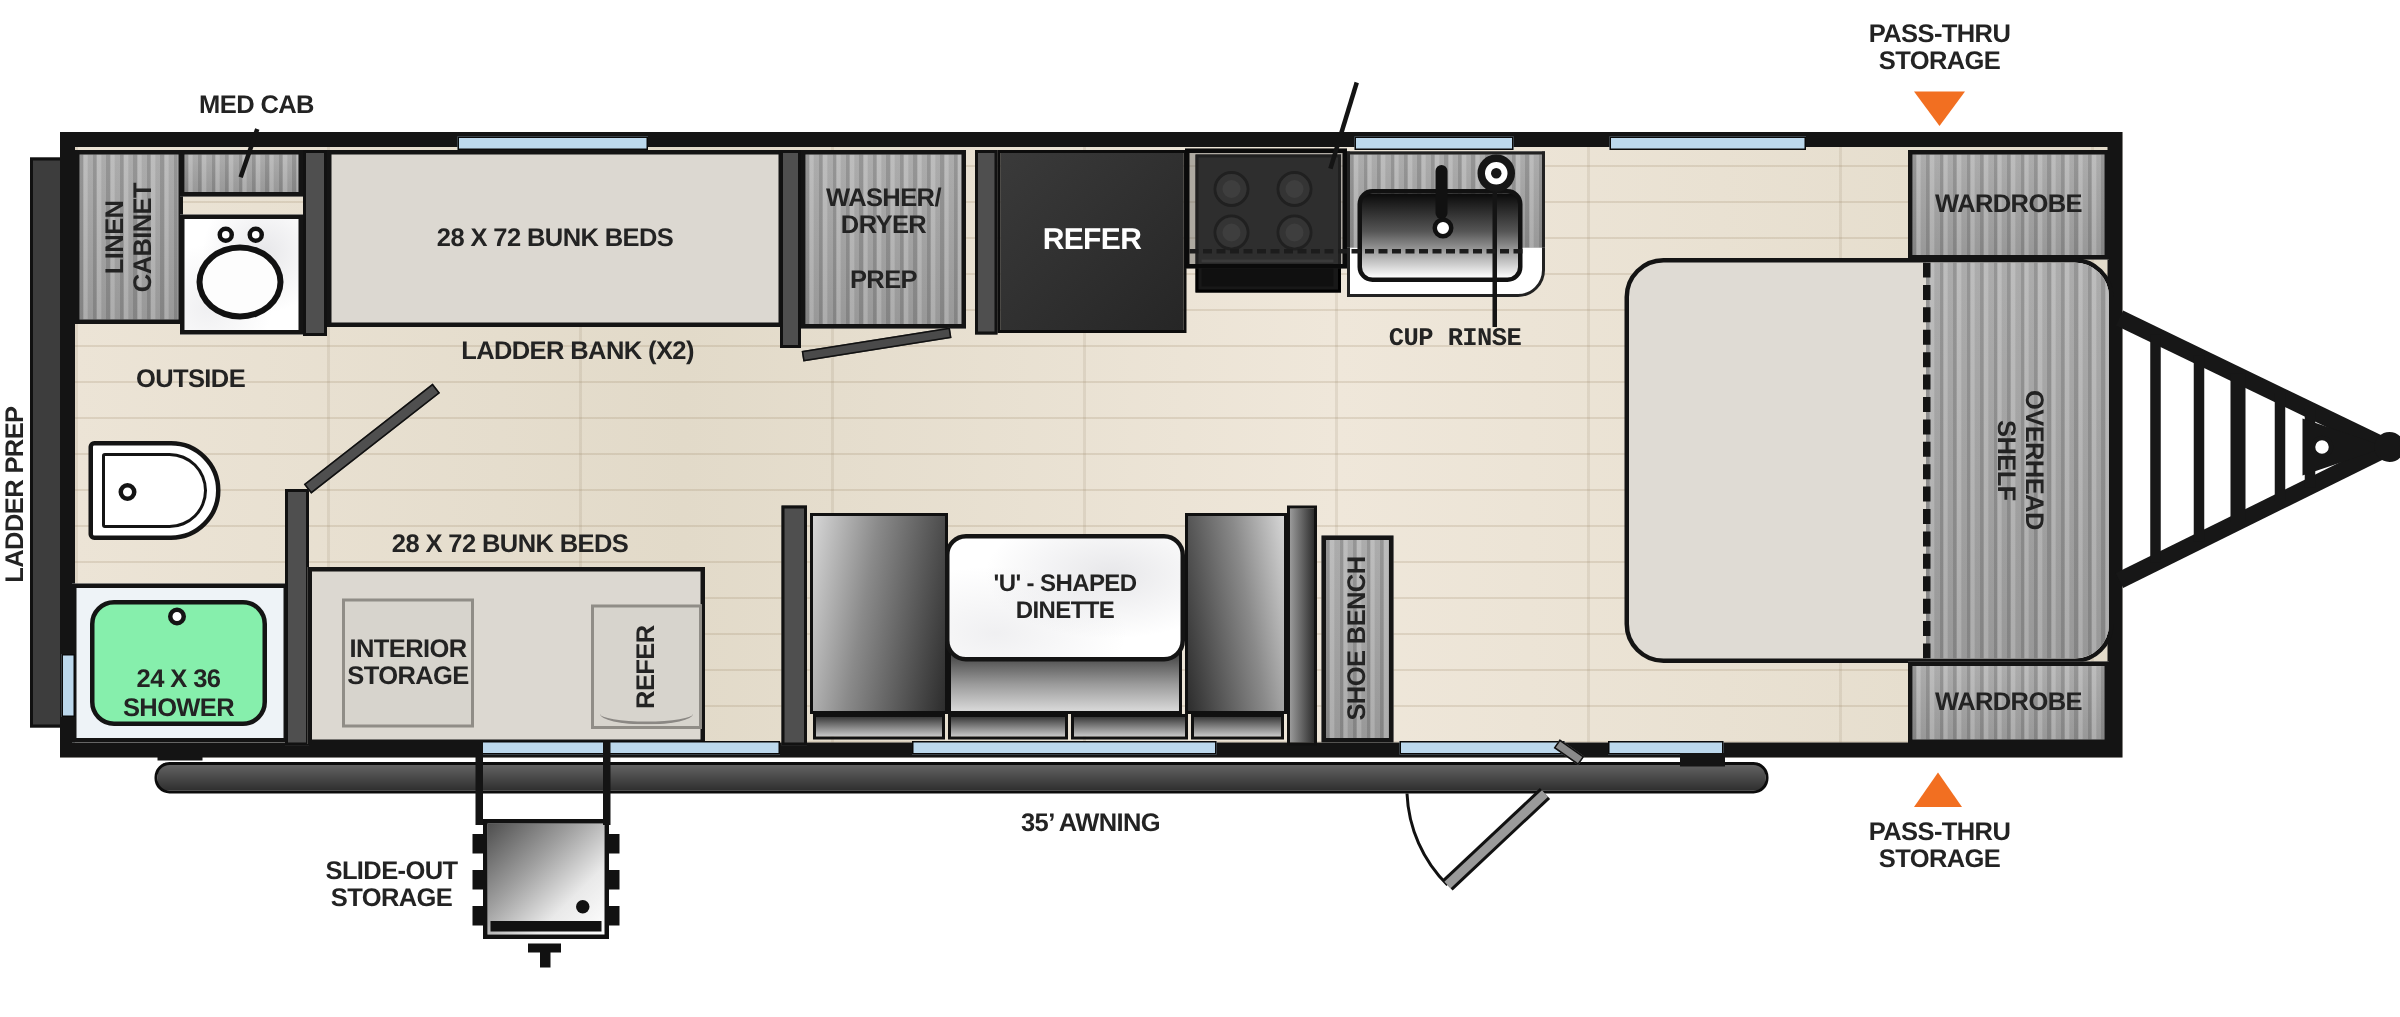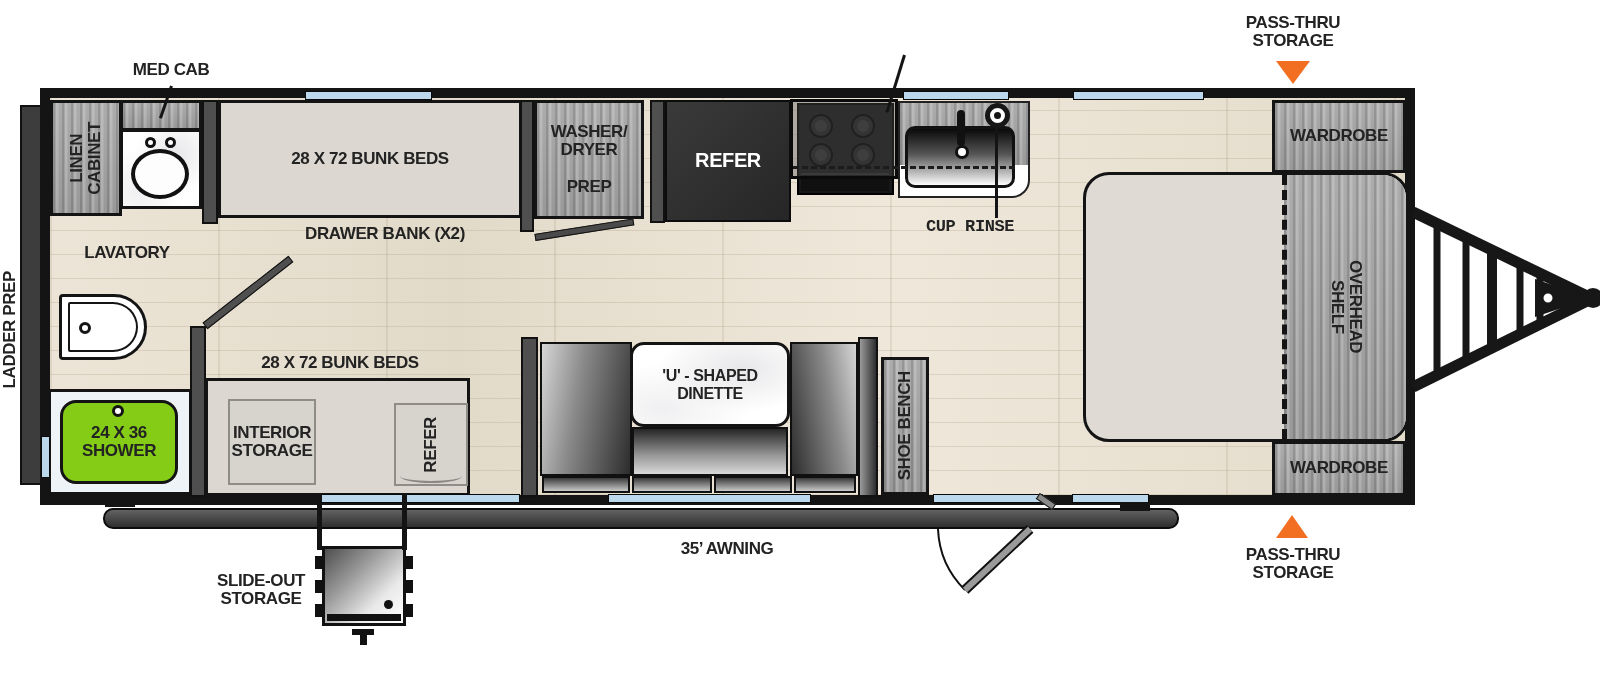--- a/index.html
+++ b/index.html
@@ -20,21 +20,21 @@
   .bdr{border:3px solid #141414;}
   .lightbox{background:#dcd8d1;border:3px solid #141414;}
   .stub{background:#4f4f4f;border:2px solid #111;}
   .win{background:#bcd8ec;border:1px solid #0a0a0a;z-index:6;}
   .floor{background-color:#e8e0d1;
     background-image:repeating-linear-gradient(0deg,rgba(150,128,95,.20) 0 1px,rgba(0,0,0,0) 1px 24px),
                      repeating-linear-gradient(90deg,rgba(120,100,70,.12) 0 2px,rgba(0,0,0,0) 2px 168px),
                      linear-gradient(90deg,#ece4d6,#e2dac9 30%,#efe7da 62%,#e3dbca);}
   .marble{background-color:#ffffff;
     background-image:radial-gradient(ellipse at 70% 30%,rgba(160,160,170,.25),rgba(0,0,0,0) 55%),
-                     radial-gradient(ellipse at 20% 80%,rgba(170,170,180,.18),rgba(0,0,0,0) 50%);}
+                     radial-gradient(ellipse at 20% 80%,rgba(170,170,180,.18),rgba(0,0,0,0) 50%);margin-top:14px;}
   .benchLR-l{background:linear-gradient(100deg,#d6d6d6 0%,#8a8a8a 40%,#2d2d2d 100%);border:2px solid #101010;}
   .benchLR-r{background:linear-gradient(260deg,#d6d6d6 0%,#8a8a8a 40%,#2d2d2d 100%);border:2px solid #101010;}
   .benchTB{background:linear-gradient(180deg,#262626 0%,#9a9a9a 60%,#d9d9d9 100%);border:2px solid #101010;}
   .cush{background:linear-gradient(180deg,#3a3a3a,#c9c9c9);border:2px solid #101010;}
   .tri{width:0;height:0;position:absolute;}
 </style>
 </head>
 <body>
 
 <div id="canvas">
@@ -76,21 +76,21 @@
     <div class="abs" style="left:8px;top:17px;width:58px;height:50px;border-radius:50%;border:4px solid #111;background:#fdfdfd;"></div>
   </div>
   <div class="abs stub" style="left:202px;top:100px;width:16px;height:124px;"></div>
 
   <div class="abs" style="left:59px;top:294px;width:88px;height:66px;background:#fff;border:3px solid #141414;border-radius:4px 34px 34px 4px;">
     <div class="abs" style="left:6px;top:5px;right:6px;bottom:5px;border:2px solid #141414;border-radius:2px 26px 26px 2px;"></div>
     <div class="abs" style="left:17px;top:25px;width:12px;height:12px;border-radius:50%;border:3px solid #141414;background:#fff;"></div>
   </div>
 
   <div class="abs" style="left:48px;top:389px;width:144px;height:106px;background:#eef3f7;border:3px solid #141414;">
-    <div class="abs fc" style="left:9px;top:8px;width:118px;height:84px;background:#84cc16;border:3px solid #141414;border-radius:16px;">
+    <div class="abs fc" style="left:9px;top:8px;width:118px;height:84px;background:#86efac;border:3px solid #141414;border-radius:16px;align-items:flex-end;">
       <span class="inlbl f17">24 X 36
 SHOWER</span>
     </div>
     <div class="abs" style="left:61px;top:13px;width:12px;height:12px;border-radius:50%;border:3px solid #141414;background:#fff;"></div>
   </div>
 
   <div class="abs lightbox fc" style="left:218px;top:100px;width:304px;height:118px;">
     <span class="inlbl f17">28 X 72 BUNK BEDS</span>
   </div>
   <div class="abs stub" style="left:520px;top:100px;width:14px;height:132px;"></div>
@@ -211,17 +211,17 @@
   <div class="lbl cx f17" style="left:1293px;top:546px;">PASS-THRU
 STORAGE</div>
   <div class="lbl cx f17" style="left:727px;top:540px;">35’ AWNING</div>
   <div class="lbl cx f17" style="left:261px;top:572px;">SLIDE-OUT
 STORAGE</div>
   <div class="abs fc" style="left:-2px;top:228px;width:24px;height:204px;">
     <span class="inlbl vtext f17">LADDER PREP</span>
   </div>
   <div class="lbl cx f17" style="left:970px;top:218px;z-index:6;font-family:Liberation Mono, monospace;">CUP RINSE</div>
 
-  <div class="lbl cx f17" style="left:127px;top:244px;">LAVATORY</div>
-  <div class="lbl cx f17" style="left:385px;top:225px;">DRAWER BANK (X2)</div>
+  <div class="lbl cx f17" style="left:127px;top:244px;">OUTSIDE</div>
+  <div class="lbl cx f17" style="left:385px;top:225px;">LADDER BANK (X2)</div>
   <div class="lbl cx f17" style="left:340px;top:354px;">28 X 72 BUNK BEDS</div>
 
 </div>
 
 </body></html>

